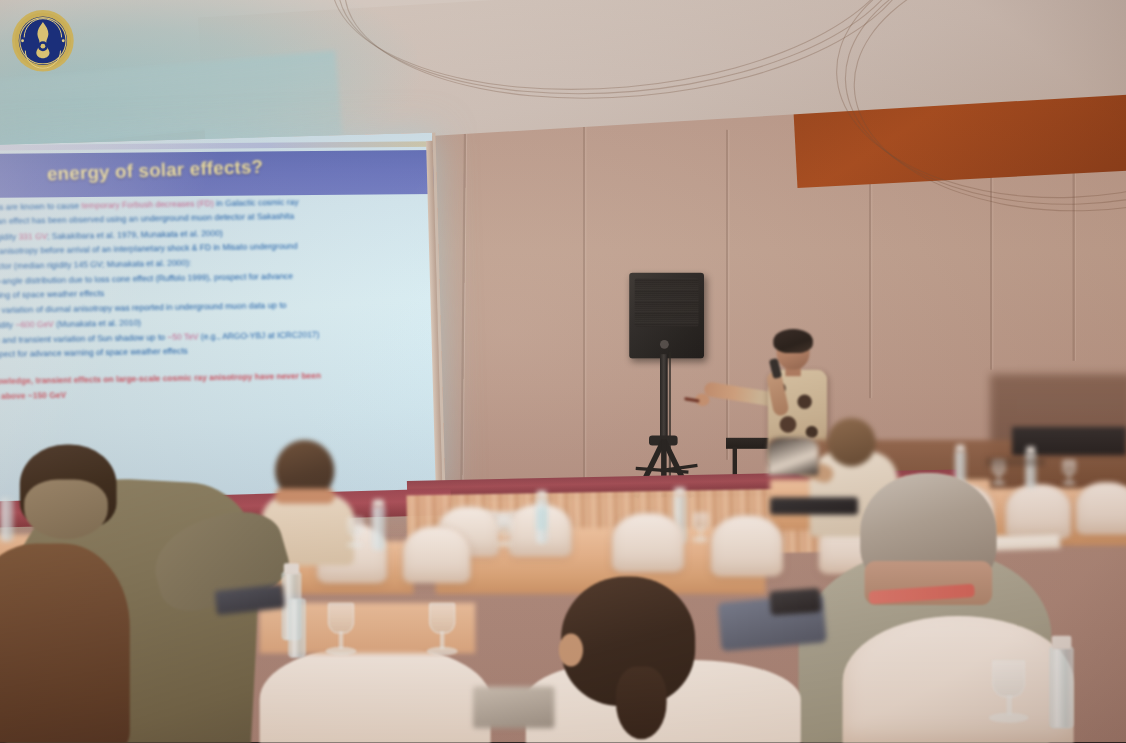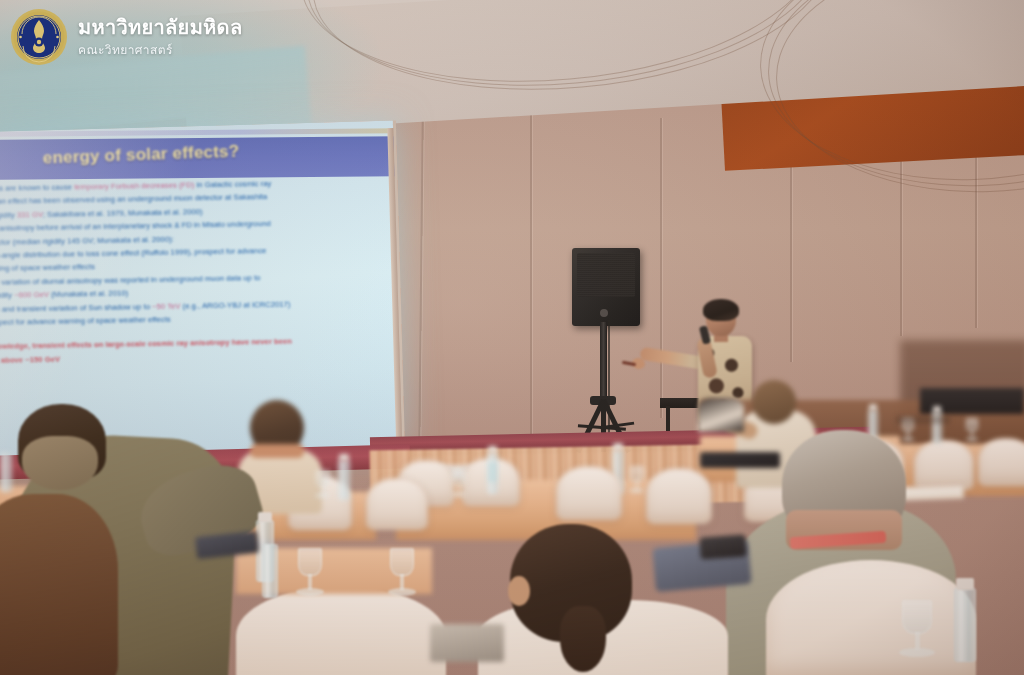--- a/index.html
+++ b/index.html
@@ -490,19 +490,15 @@
       <circle cx="29" cy="29" r="22" fill="#1b2f7a"></circle>
       <circle cx="29" cy="29" r="21" fill="none" stroke="#d8c174" stroke-width="1"></circle>
       <path d="M29 12c3 4 5 7 5 11 0 3-2 5-2 8 0 4 3 6 3 9 0 3-3 5-6 5s-6-2-6-5c0-3 3-5 3-9 0-3-2-5-2-8 0-4 2-7 5-11z" fill="#d9c173"></path>
       <circle cx="29" cy="34" r="4.5" fill="#1b2f7a"></circle>
       <circle cx="29" cy="34" r="2.2" fill="#d9c173"></circle>
       <path d="M12 26a17 17 0 0 1 34 0" fill="none" stroke="#e2cd86" stroke-width="0.9"></path>
       <path d="M13 38a16 16 0 0 0 32 0" fill="none" stroke="#e2cd86" stroke-width="0.9"></path>
       <circle cx="10.5" cy="29" r="1.3" fill="#e2cd86"></circle>
       <circle cx="47.5" cy="29" r="1.3" fill="#e2cd86"></circle>
     </svg>
-    <div>
-      <div style="color:#ffffff;font-size:20px;font-weight:bold;letter-spacing:.3px;line-height:1.1;text-shadow:0 1px 3px rgba(0,0,0,.35);">มหาวิทยาลัยมหิดล</div>
-      <div style="color:#f2f6f8;font-size:12px;letter-spacing:.4px;margin-top:2px;text-shadow:0 1px 3px rgba(0,0,0,.3);">คณะวิทยาศาสตร์</div>
-    </div>
   </div>
 
 </div>
 
 </body></html>

